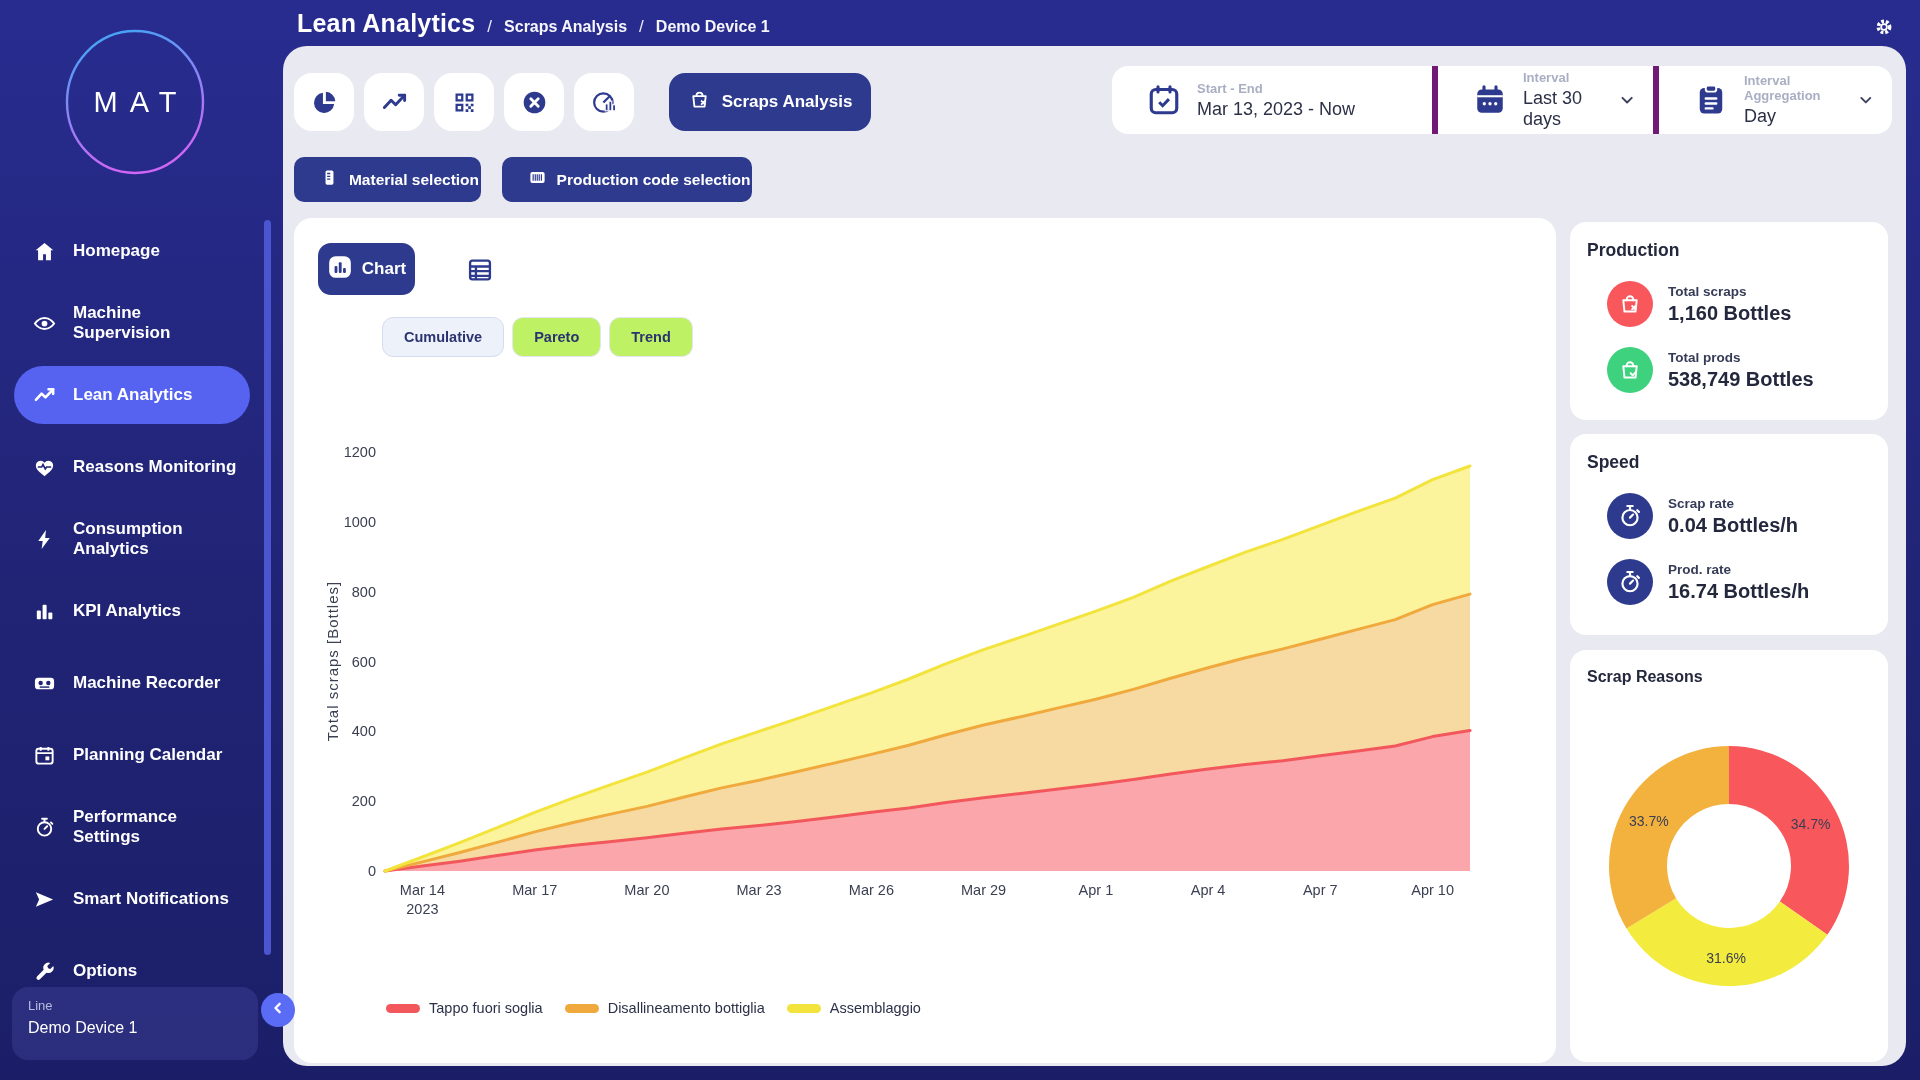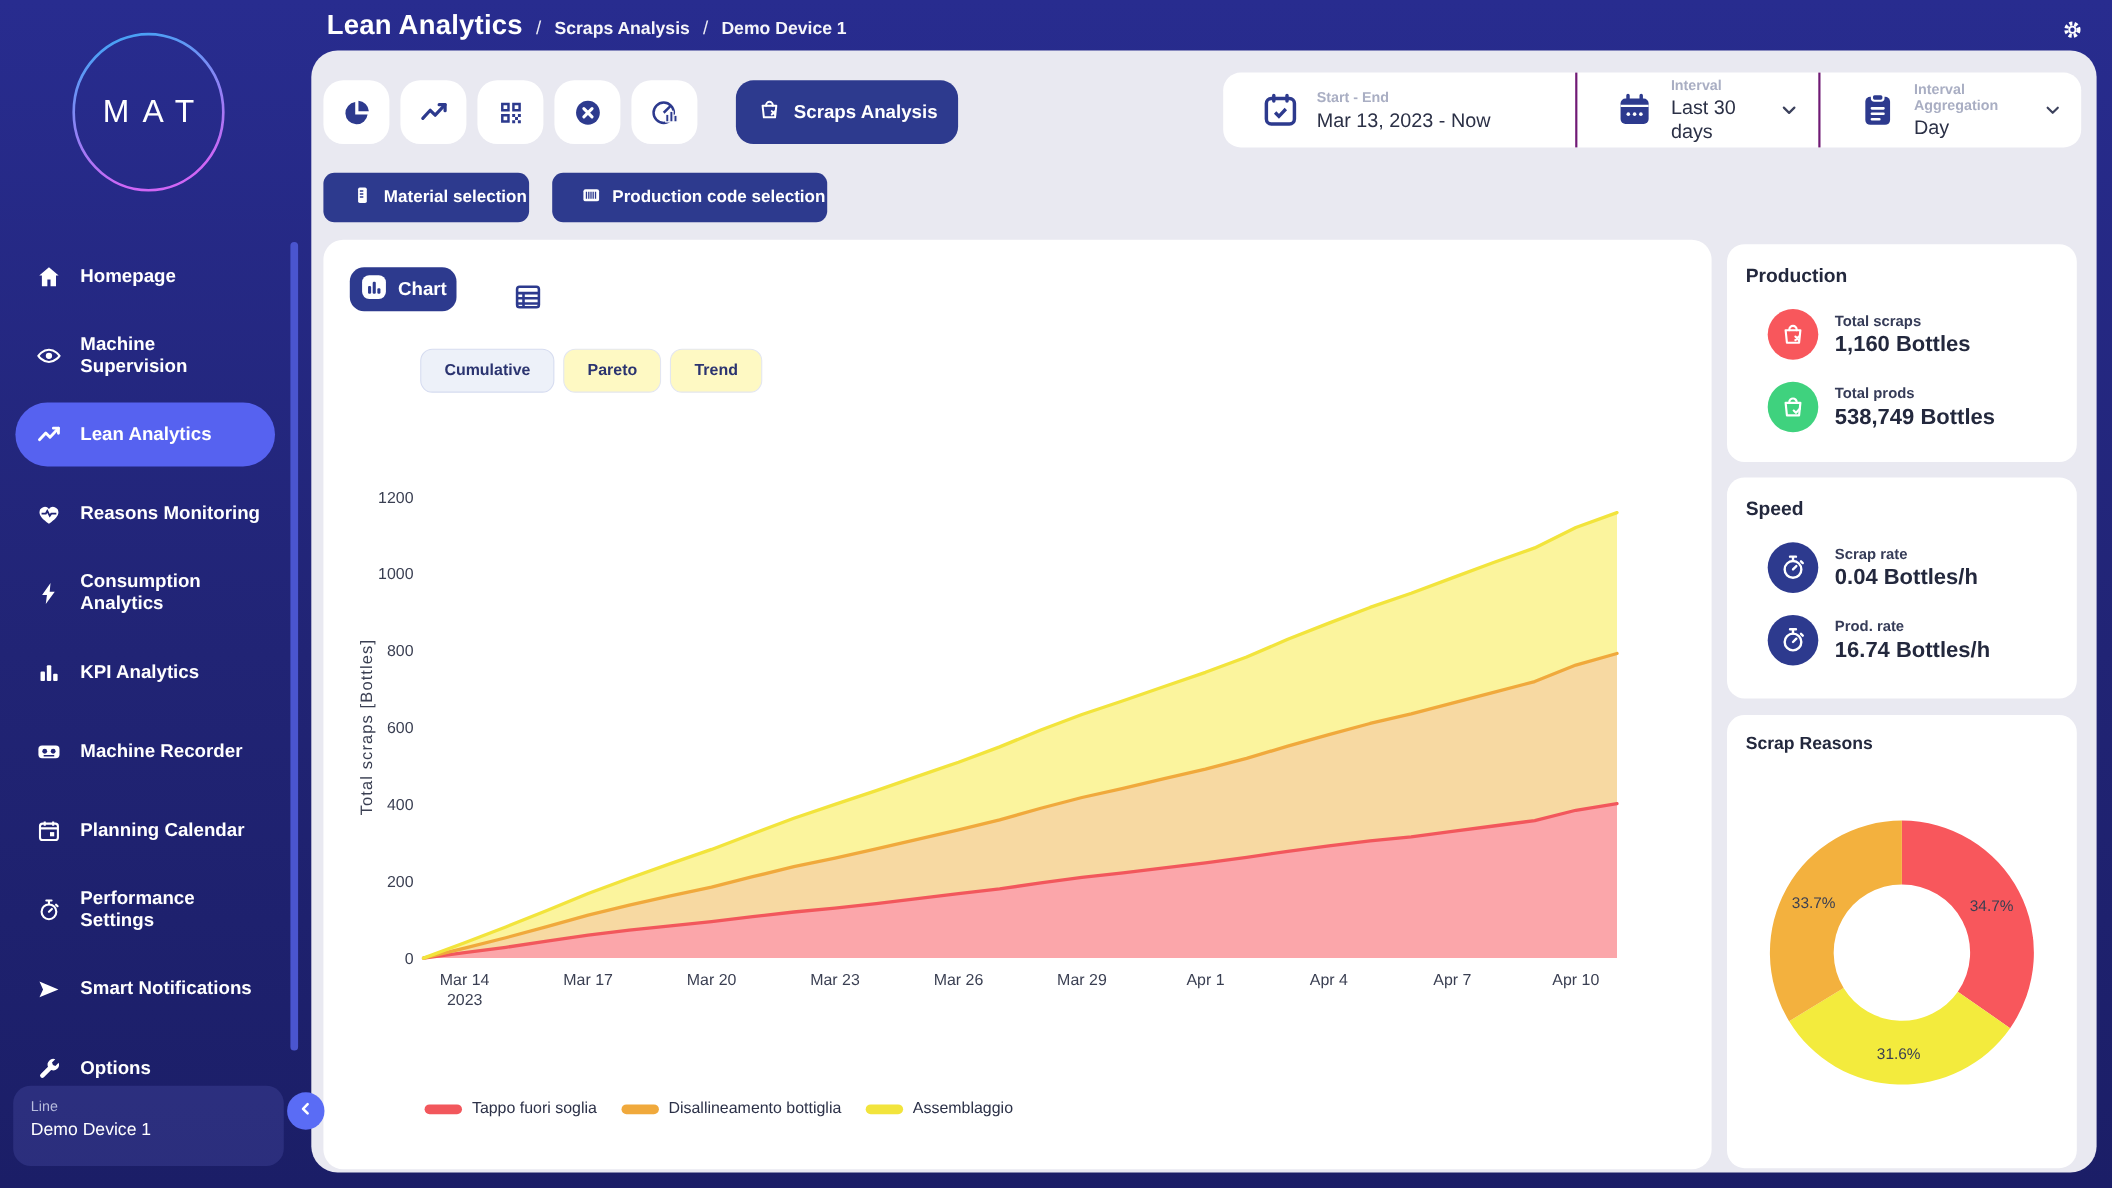--- a/index.html
+++ b/index.html
@@ -44,41 +44,41 @@
     display:flex; align-items:center; justify-content:center; color:#2d3a8e; cursor:pointer; }
   .icon-btn svg { width:27px; height:27px; }
   .pill-main { position:absolute; left:386px; top:27px; width:202px; height:58px; border-radius:16px;
     background:#2d3a8e; color:#fff; display:flex; align-items:center; justify-content:center; gap:11px;
     font-size:17px; font-weight:700; cursor:pointer; }
   .pill-main svg { width:23px; height:23px; }
 
   .filters { position:absolute; left:829px; top:20px; width:780px; height:68px; background:#fff;
     border-radius:16px; display:flex; }
   .f-sec { display:flex; align-items:center; padding-left:34px; position:relative; cursor:pointer; }
-  .f-sec + .f-sec { border-left:2px solid #701a75; }
+  .f-sec + .f-sec { border-left:6px solid #701a75; }
   .f-ic { width:36px; height:36px; color:#2d3a8e; flex:0 0 36px; }
   .f-ic svg { width:100%; height:100%; }
   .f-tx { margin-left:15px; }
   .f-lab { font-size:13px; font-weight:600; color:#a9aec3; }
   .f-val { font-size:18px; color:#2b3046; margin-top:3px; }
   .f-chev { width:22px; height:22px; color:#3c415c; margin:0 16px 0 auto; }
   .f-chev svg { width:100%; height:100%; }
 
   .sel-btn { position:absolute; top:111px; height:45px; border-radius:10px; background:#2d3a8e; color:#fff;
     display:flex; align-items:center; justify-content:center; gap:10px; font-size:15.5px; font-weight:700; cursor:pointer;padding-left:24px; }
   .sel-btn svg { width:19px; height:19px; }
 
   .chart-card { position:absolute; left:11px; top:172px; width:1262px; height:845px; background:#fff; border-radius:18px; }
-  .chart-btn { position:absolute; left:24px; top:25px; width:97px; height:40px; border-radius:13px; background:#2d3a8e;
+  .chart-btn { position:absolute; left:24px; top:25px; width:97px; height:52px; border-radius:13px; background:#2d3a8e;
     color:#fff; font-size:17px; font-weight:700; display:flex; align-items:center; justify-content:center; gap:9px; cursor:pointer; }
   .chart-btn svg { width:26px; height:26px; }
   .table-btn { position:absolute; left:172px; top:38px; width:28px; height:28px; color:#2d3a8e; cursor:pointer; }
   .table-btn svg { width:100%; height:100%; }
   .tabs { position:absolute; left:88px; top:99px; display:flex; gap:8px; }
-  .tab { height:40px; padding:0 21px; border-radius:11px; background:#fef9c3; border:1px solid #e3e6f0;
+  .tab { height:40px; padding:0 21px; border-radius:11px; background:#bef264; border:1px solid #e3e6f0;
     display:flex; align-items:center; font-size:14.5px; font-weight:700; color:#2b3470; cursor:pointer; }
   .tab.active { background:#edf1f9; border-color:#d6dcf0; }
   #area-svg { position:absolute; left:30px; top:215px; width:1170px; height:500px; }
   .legend { position:absolute; left:92px; top:782px; display:flex; align-items:center; gap:22px; }
   .lg-item { display:flex; align-items:center; gap:9px; cursor:pointer; }
   .lg-sw { width:34px; height:9px; border-radius:4.5px; }
   .lg-tx { font-size:14.5px; color:#2c3148; }
 
   .side-card { position:absolute; left:1287px; width:318px; background:#fff; border-radius:16px; padding:18px 17px; }
   .side-card h3 { font-size:17.5px; font-weight:800; color:#23283d; }

